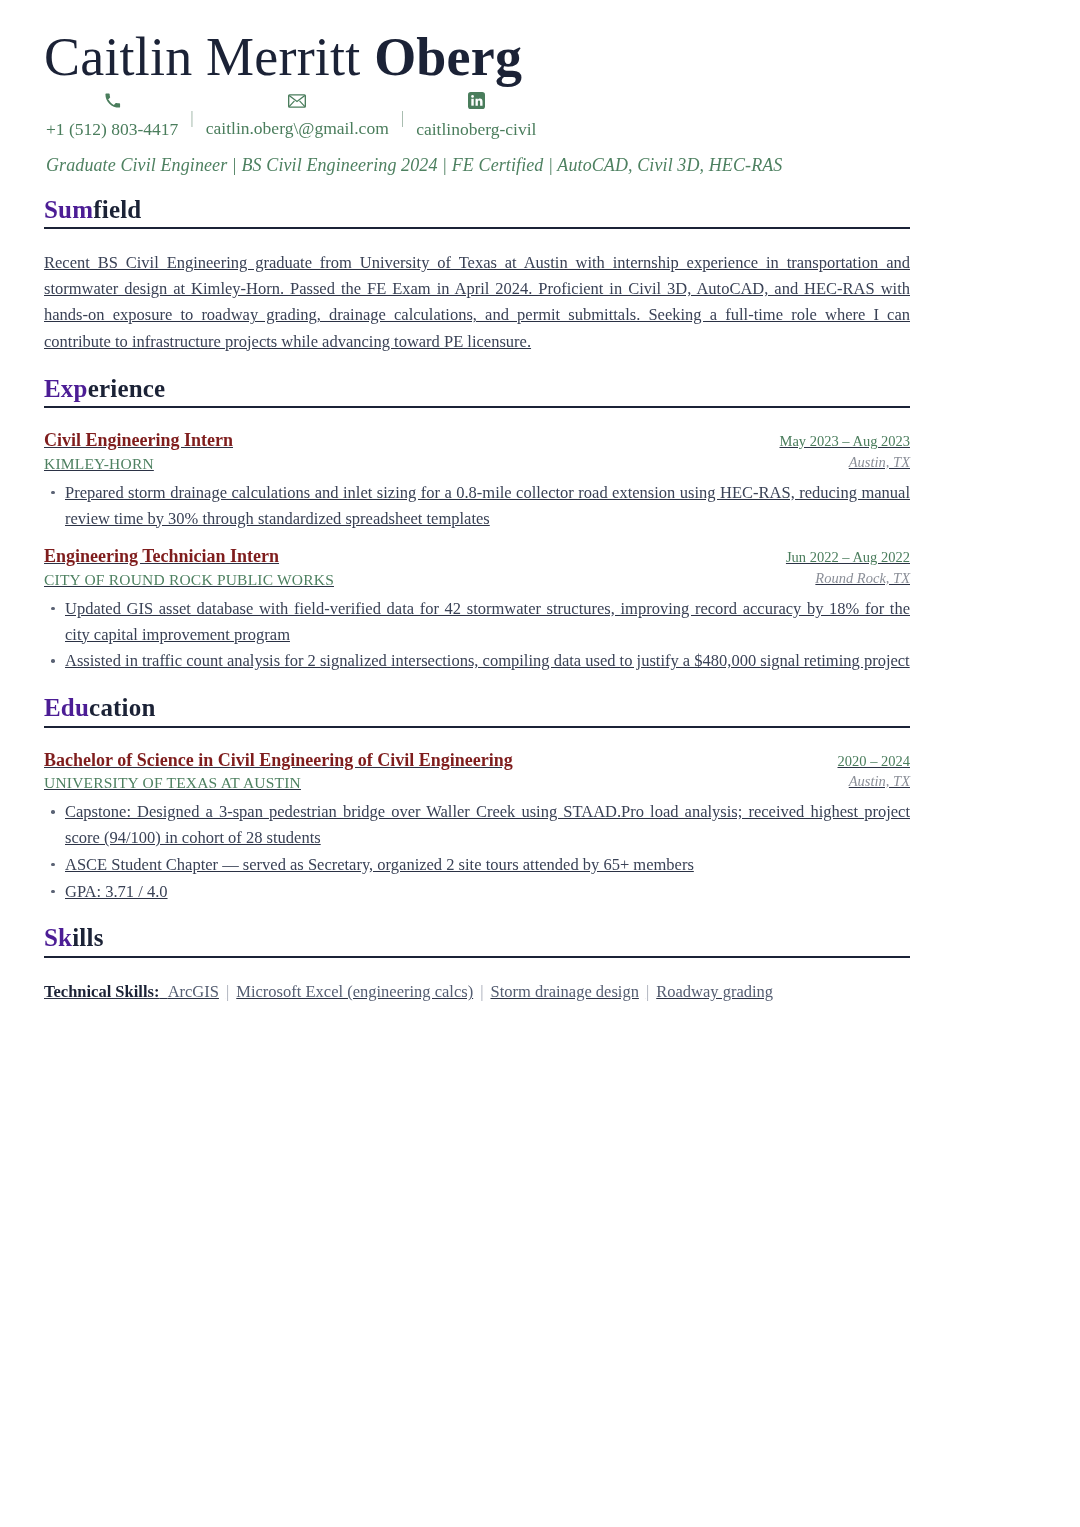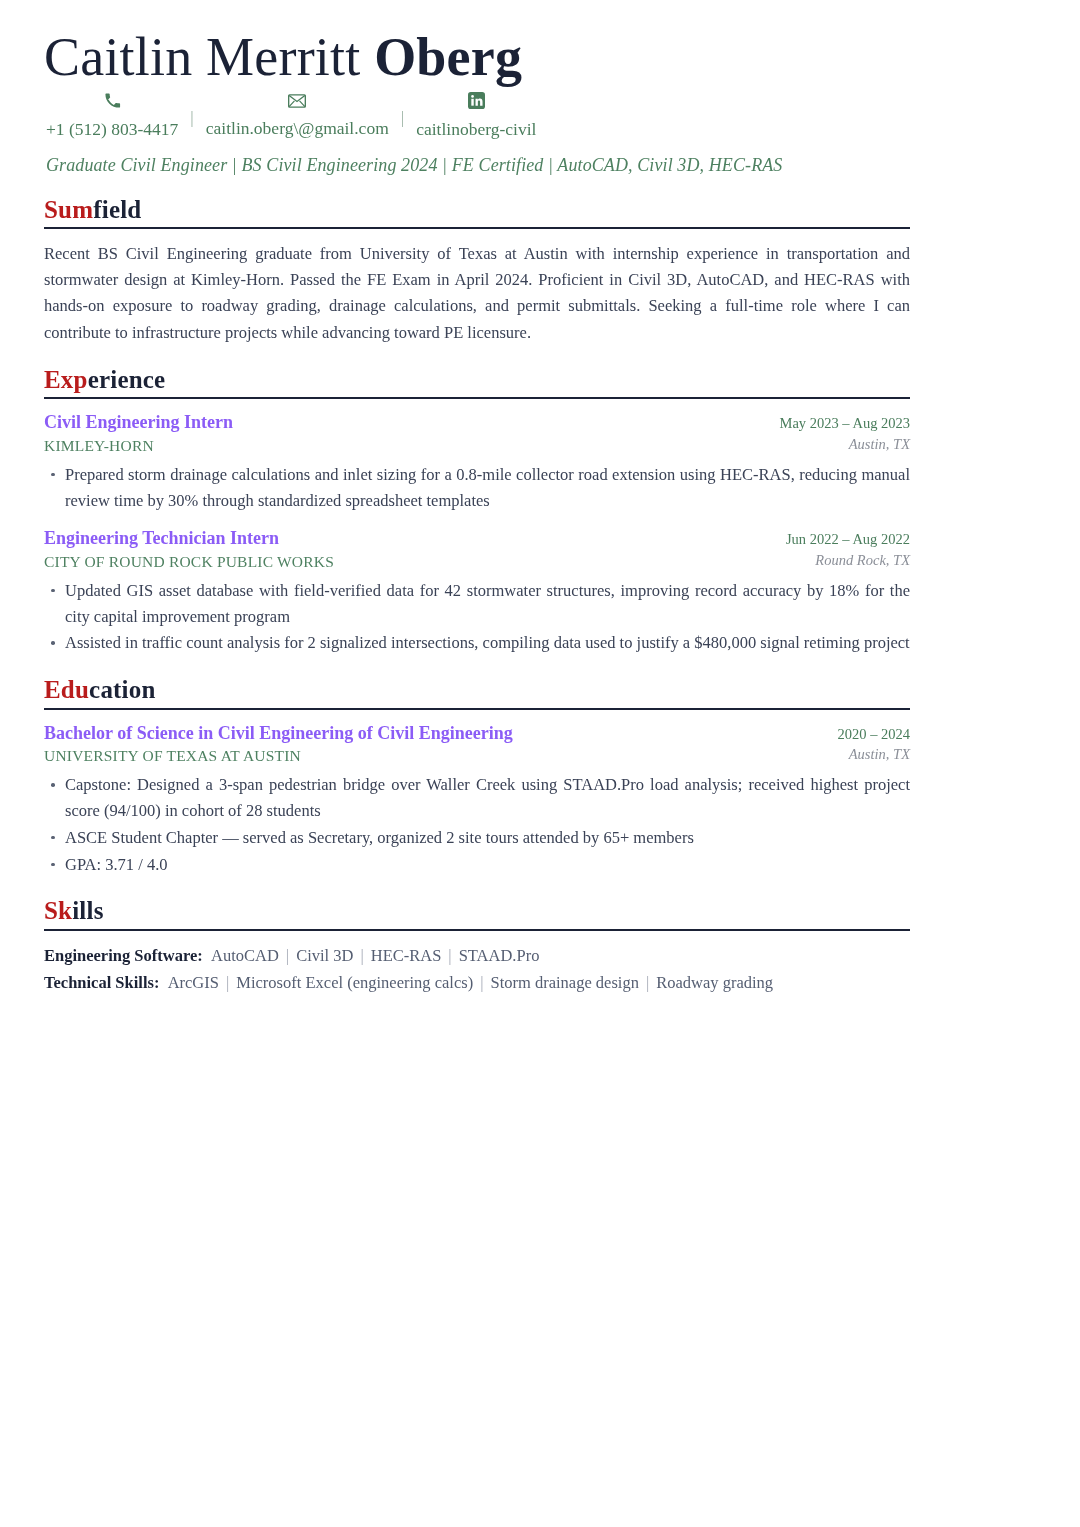--- a/index.html
+++ b/index.html
@@ -71,28 +71,28 @@
   
   .section { margin-top: 20px; }
   .section-title {
     font-size: 25px;
     font-weight: 700;
     line-height: 1.15;
     margin: 0;
     color: #1b2236;
     letter-spacing: 0.2px;
   }
-  .section-title .hl { color: #b91c1c; }
+  .section-title .hl { color: #4c1d95; }
   .section-rule {
     border: 0;
     border-top: 2px solid #1b2236;
     margin: 3px 0 0 0;
     width: 100%;
   }
-  .section-body { margin-top: 12px; }
+  .section-body { margin-top: 21px; text-decoration: underline; }
 
   .para {
     font-size: 16.5px;
     line-height: 1.58;
     text-align: justify;
     color: #3a4256;
     margin: 0;
   }
 
   
@@ -100,21 +100,21 @@
   .entry:first-child { margin-top: 0; }
   .entry-head {
     display: flex;
     justify-content: space-between;
     align-items: baseline;
     gap: 18px;
   }
   .entry-title {
     font-size: 18px;
     font-weight: 700;
-    color: #8b5cf6;
+    color: #7f1d1d;
     line-height: 1.3;
   }
   .entry-date {
     font-size: 14.5px;
     color: #4a7d5c;
     white-space: nowrap;
     text-align: right;
   }
   .entry-sub {
     display: flex;
@@ -298,18 +298,17 @@
         </div>
       </div>
   </section>
 
   <section class="section">
     <h2 class="section-title">
       <span class="hl">Sk</span><span>ills</span>
     </h2>
     <hr class="section-rule">
     <div class="section-body" id="skills-list">
-        <div class="skill-row"><span class="skill-label">Engineering Software:</span><span class="skill-items">&nbsp;&nbsp;<span>AutoCAD</span><span class="skill-pipe">|</span><span>Civil 3D</span><span class="skill-pipe">|</span><span>HEC-RAS</span><span class="skill-pipe">|</span><span>STAAD.Pro</span></span></div>
         <div class="skill-row"><span class="skill-label">Technical Skills:</span><span class="skill-items">&nbsp;&nbsp;<span>ArcGIS</span><span class="skill-pipe">|</span><span>Microsoft Excel (engineering calcs)</span><span class="skill-pipe">|</span><span>Storm drainage design</span><span class="skill-pipe">|</span><span>Roadway grading</span></span></div>
       </div>
   </section>
 
 </div>
 
 </body></html>

